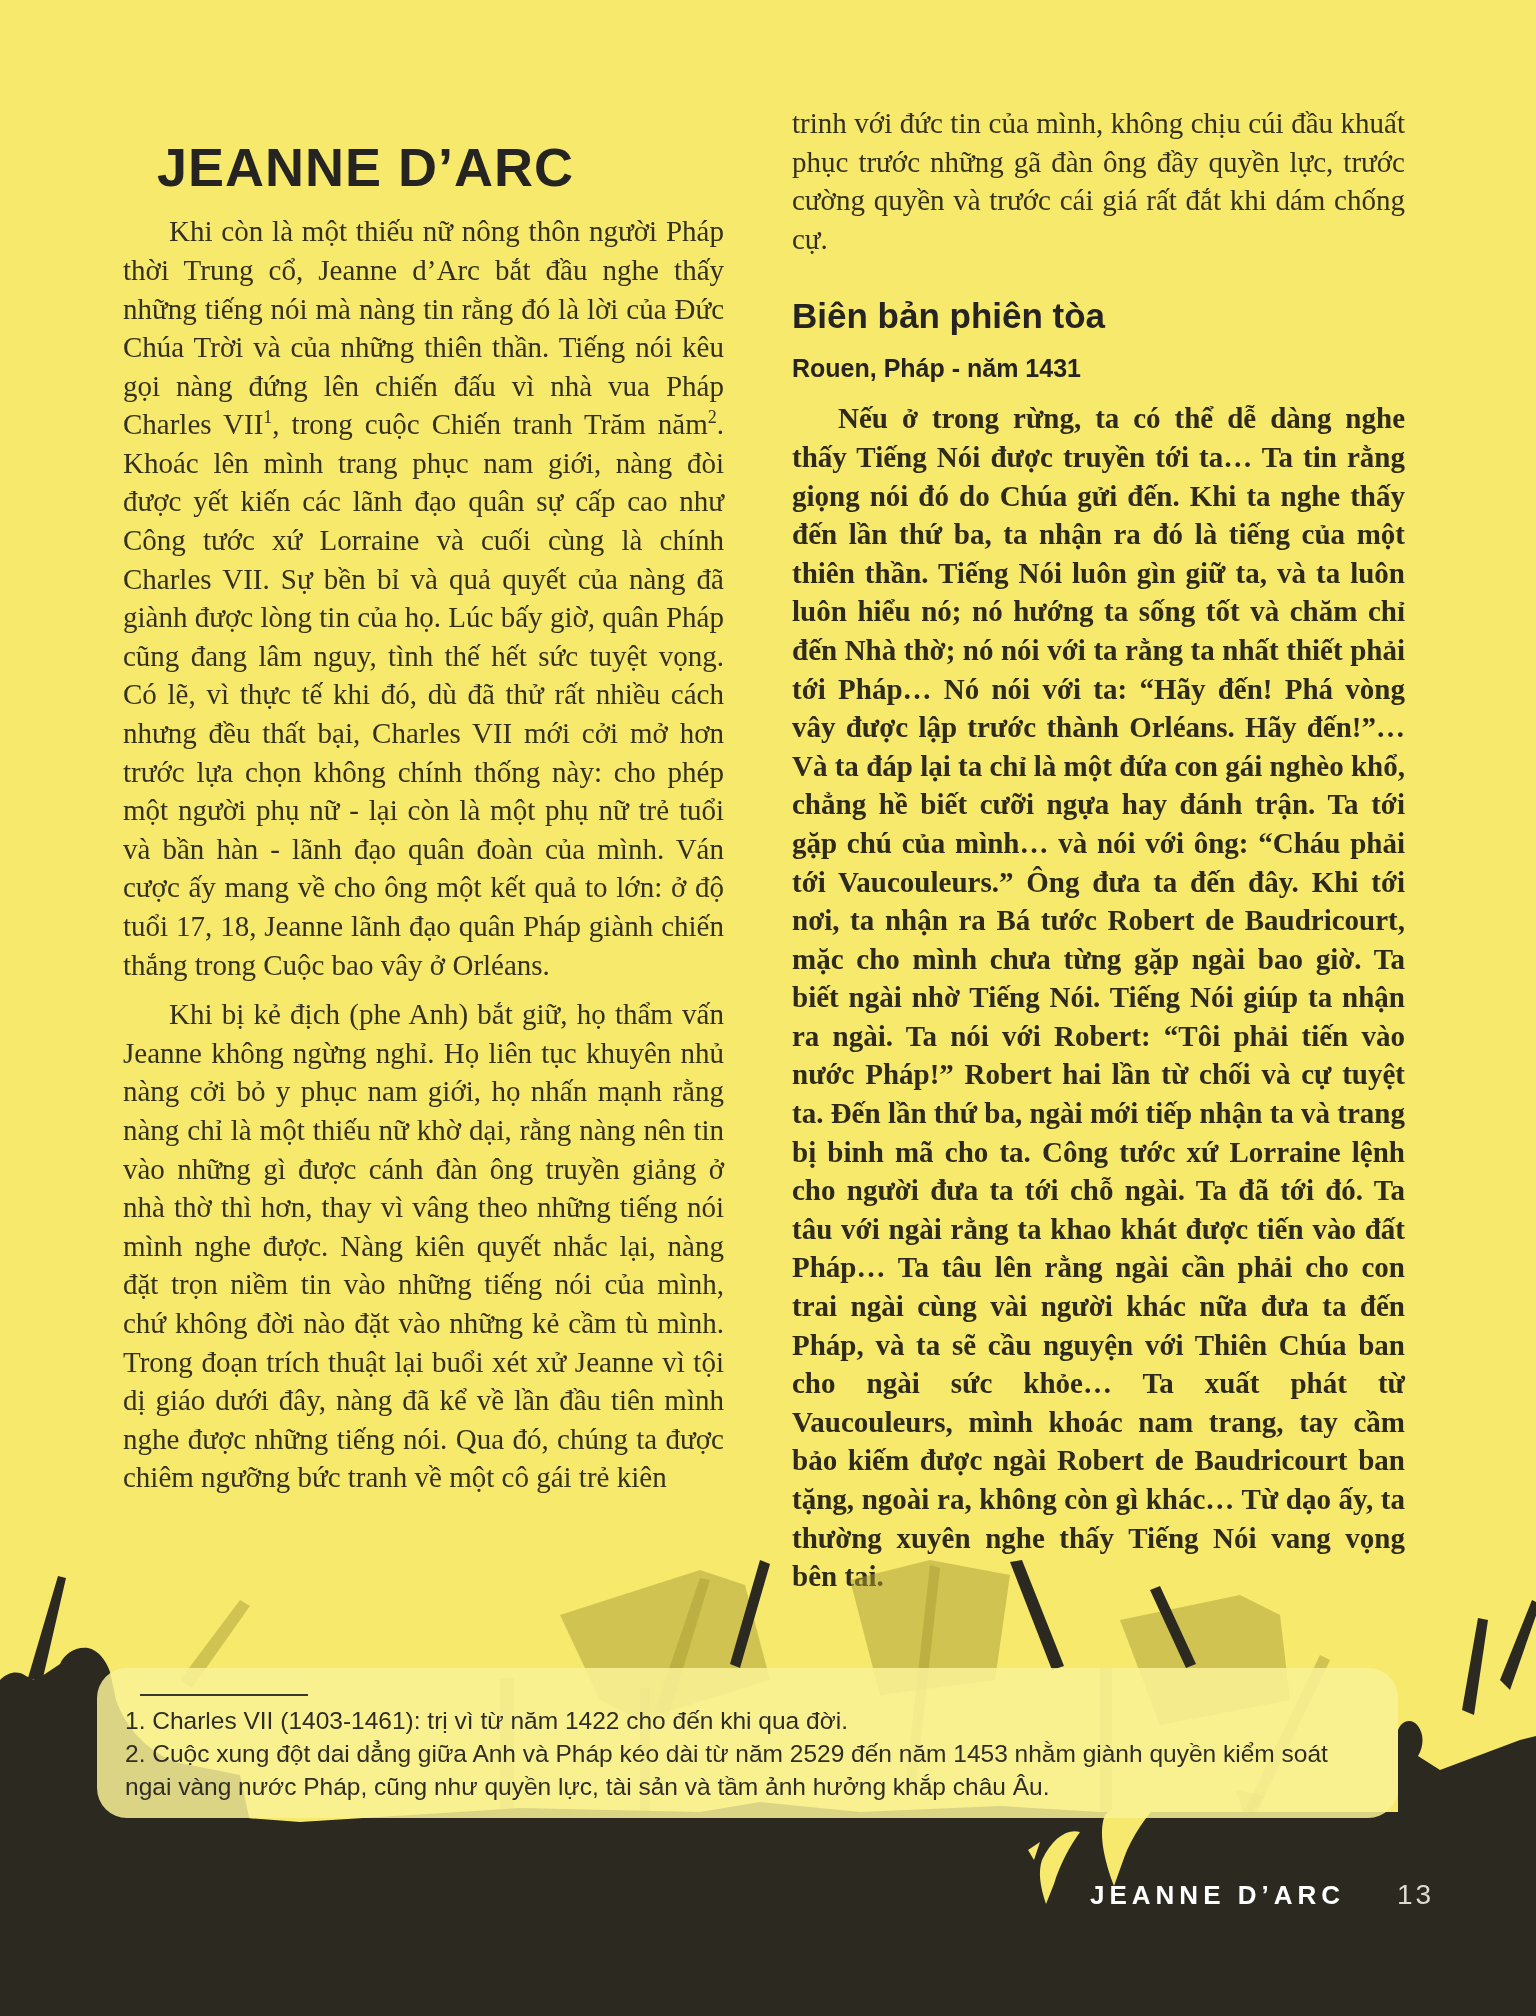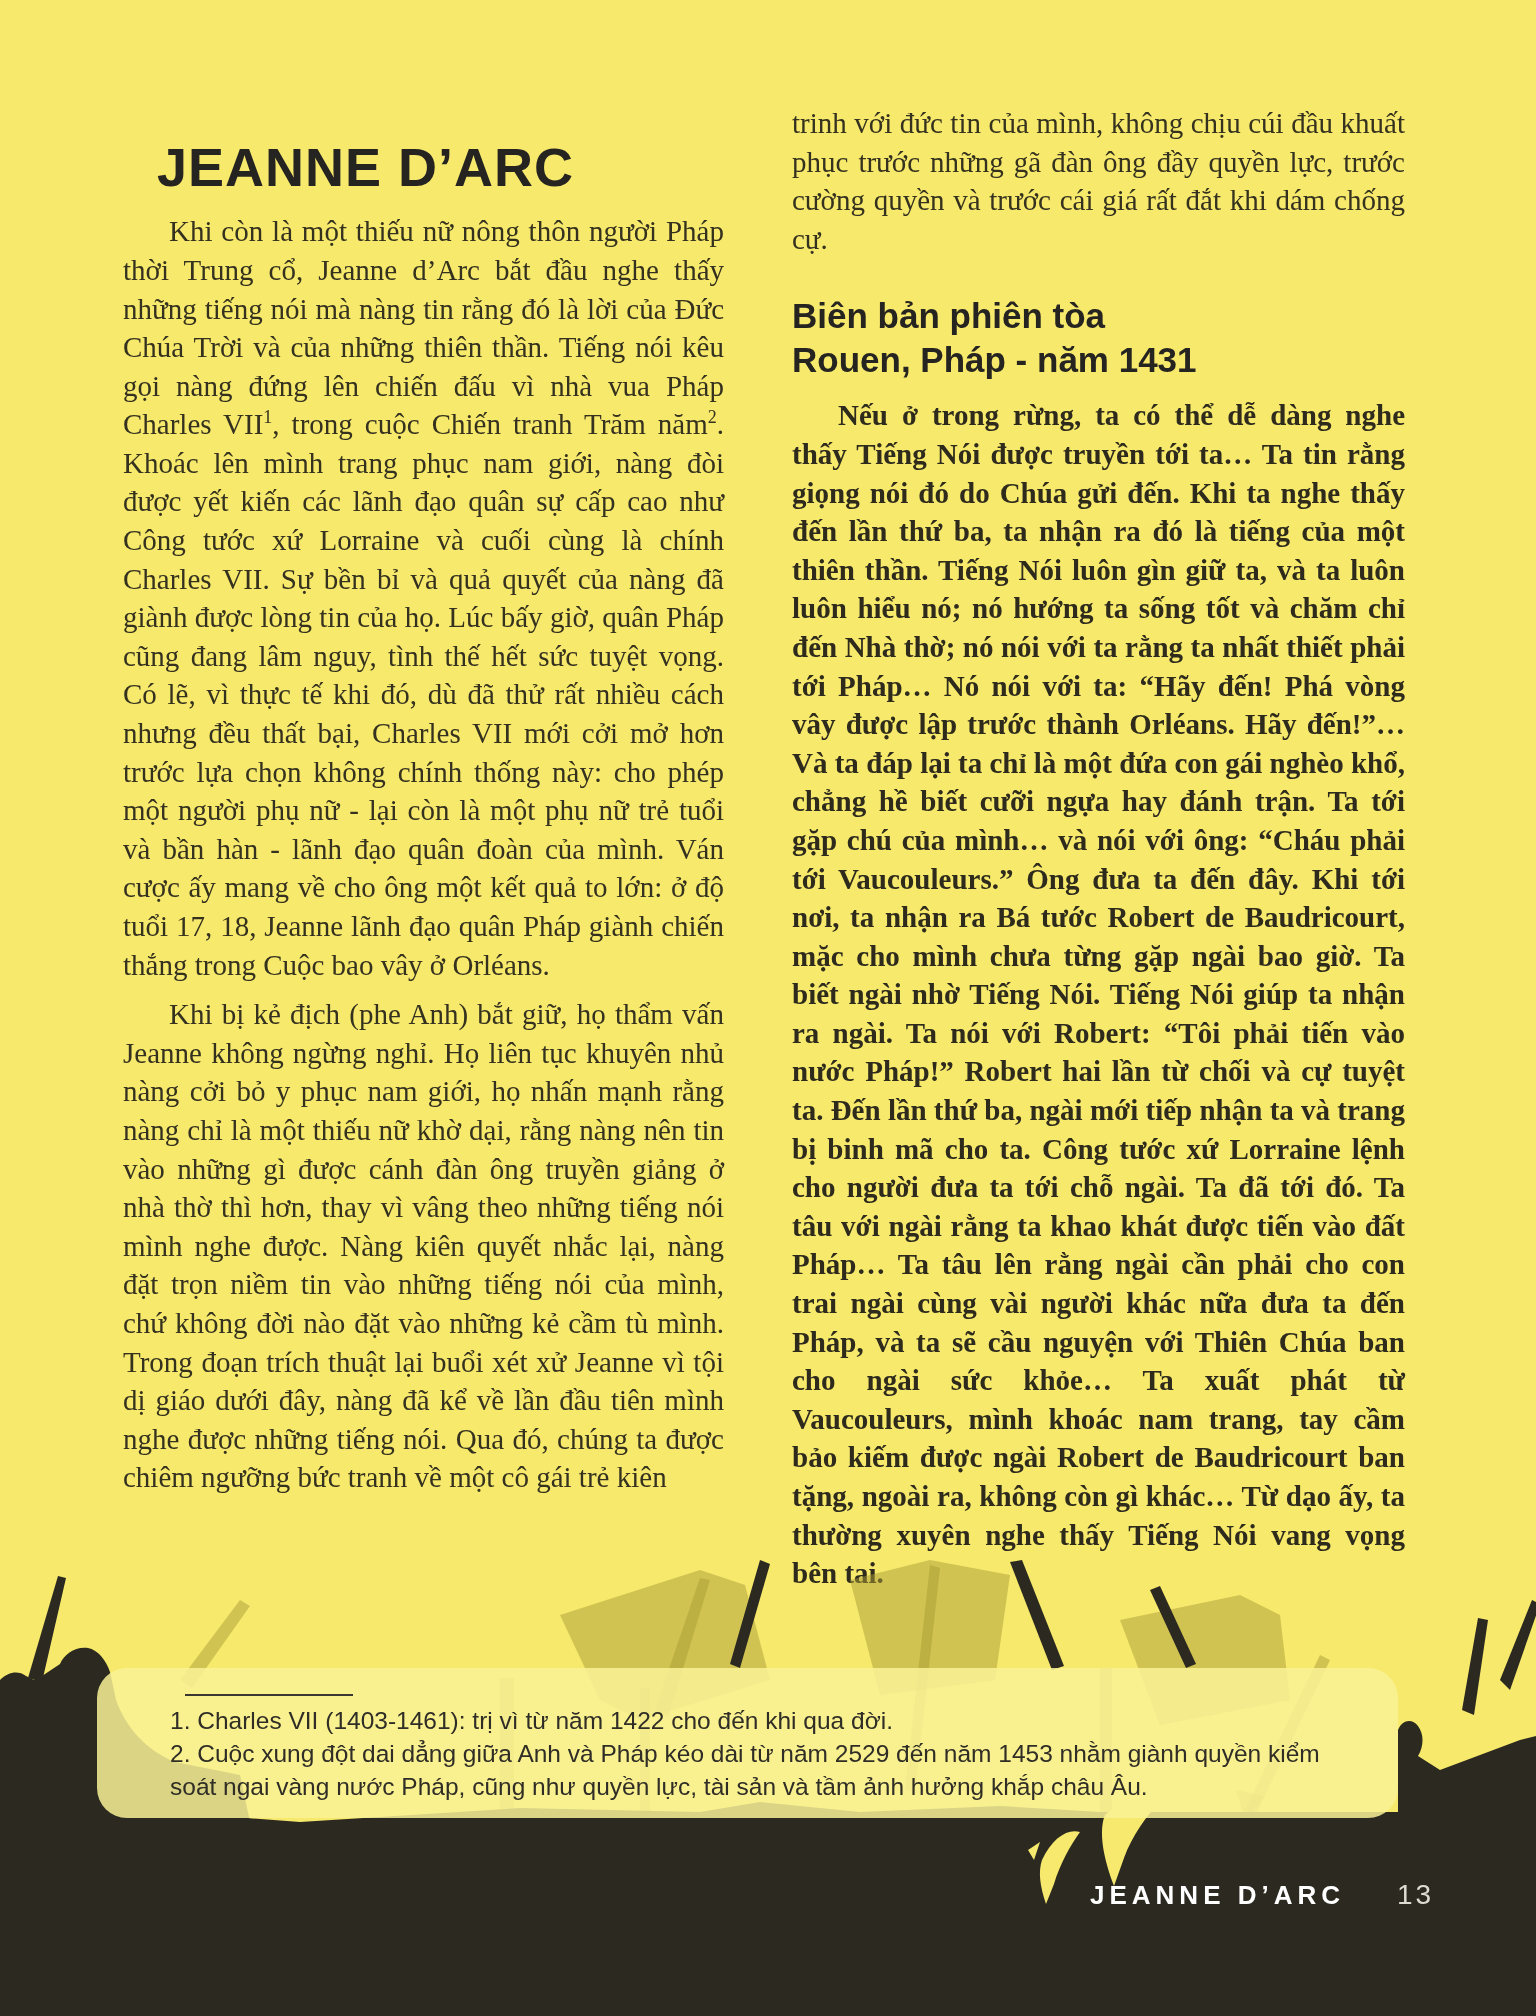--- a/index.html
+++ b/index.html
@@ -22,32 +22,32 @@
   .subtitle{font-family:"Liberation Sans",sans-serif;font-weight:700;font-size:29px;
          color:var(--heading);margin-left:35px;margin-top:16px;line-height:1.28;}
   .body-par{font-size:29px;line-height:38.6px;text-align:justify;color:var(--ink);}
   .indent{text-indent:46px;}
   .par-gap{margin-top:11px;}
   .first-gap{margin-top:16px;}
   sup{font-size:0.62em;line-height:0;}
 
   .section-heading{font-family:"Liberation Sans",sans-serif;font-weight:800;font-size:35px;
          color:var(--heading);margin-top:38px;}
-  .section-subheading{font-family:"Liberation Sans",sans-serif;font-weight:700;font-size:35px;
-         color:var(--heading);margin-top:4px;}
+  .section-subheading{font-family:"Liberation Sans",sans-serif;font-weight:700;font-size:25px;
+         color:var(--heading);margin-top:18px;}
   .quote{font-size:29px;font-weight:700;line-height:38.6px;text-align:justify;
          color:#2e2b1d;margin-top:16px;}
 
   
   .silhouette-wrap{position:absolute;left:0;top:1560px;width:1536px;height:456px;z-index:1;}
 
   
   .footnote-box{position:absolute;left:97px;top:1668px;width:1301px;height:150px;
          background:var(--boxbg);border-radius:30px;z-index:2;
-         font-family:"Liberation Sans",sans-serif;color:#2f2d26;padding-left:45px;}
+         font-family:"Liberation Sans",sans-serif;color:#2f2d26;}
   .footnote-rule{margin:26px 0 8px 43px;width:168px;height:2px;background:#3a3730;}
   .footnote{margin-left:28px;margin-right:34px;font-size:24.5px;line-height:33px;}
 
   
   .footer{position:absolute;top:1879px;left:1090px;z-index:3;display:flex;align-items:baseline;}
   .footer-title{font-family:"Liberation Sans",sans-serif;font-weight:800;font-size:26px;
          letter-spacing:5px;color:var(--footer-text);}
   .footer-pagenum{font-family:"Liberation Sans",sans-serif;font-weight:400;font-size:28px;
          letter-spacing:3px;color:var(--pagenum);margin-left:52px;}
 </style>

